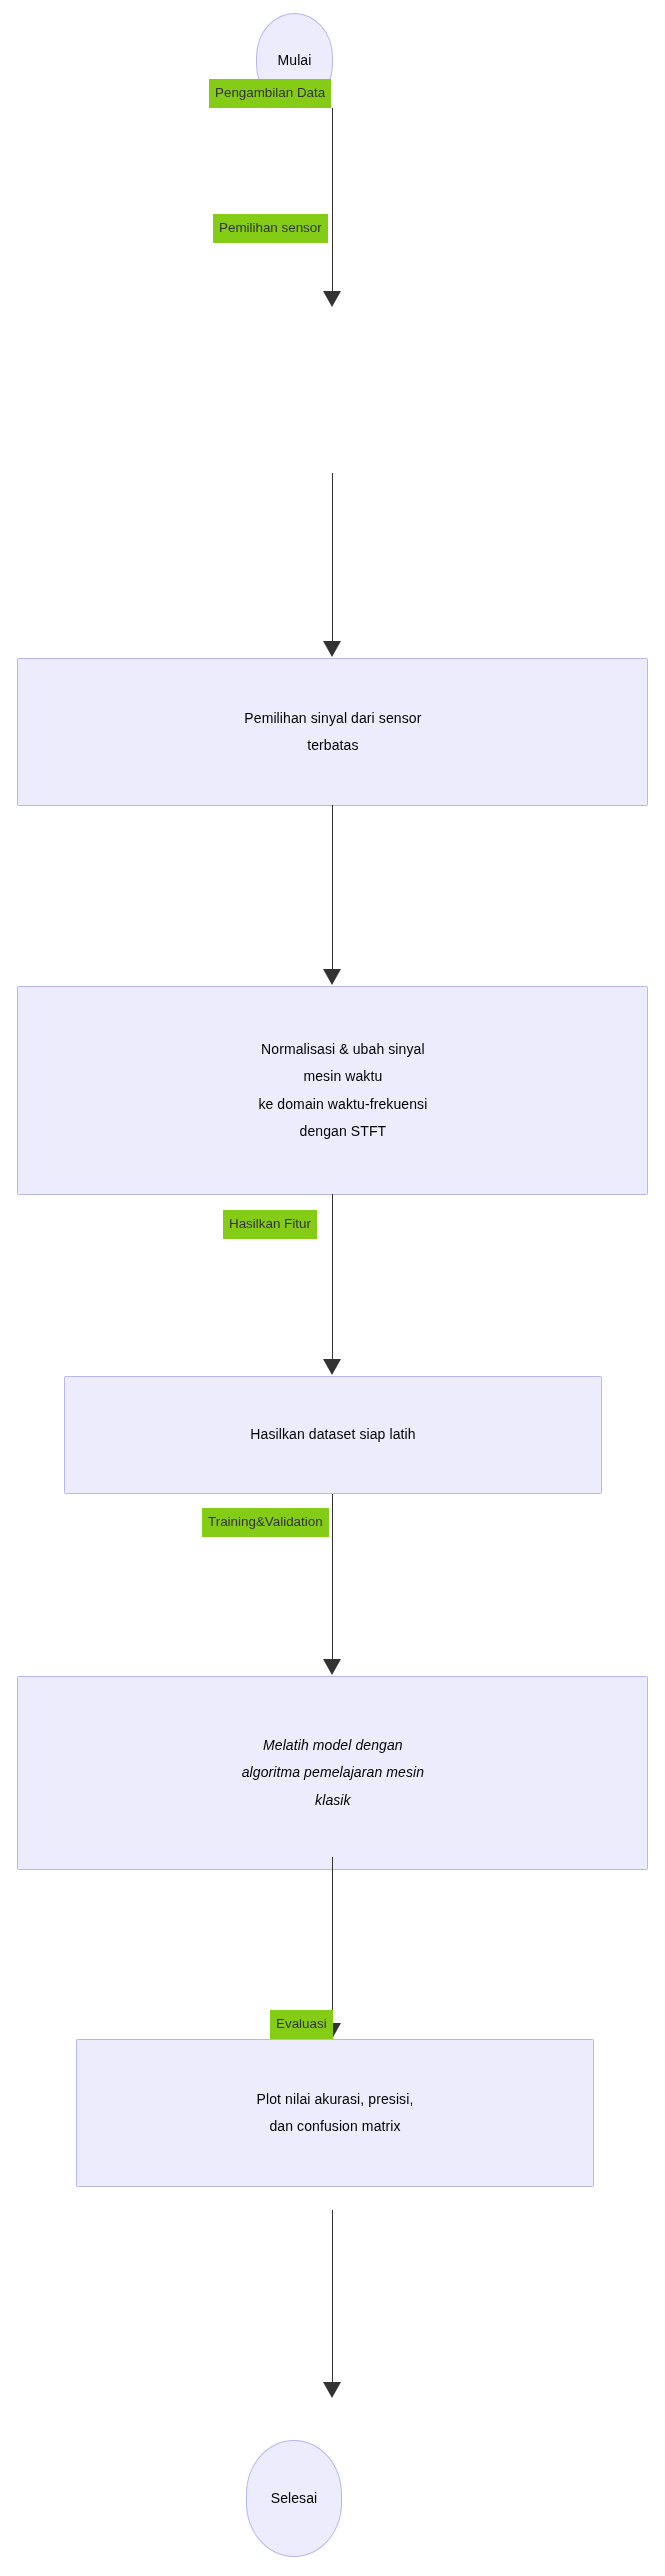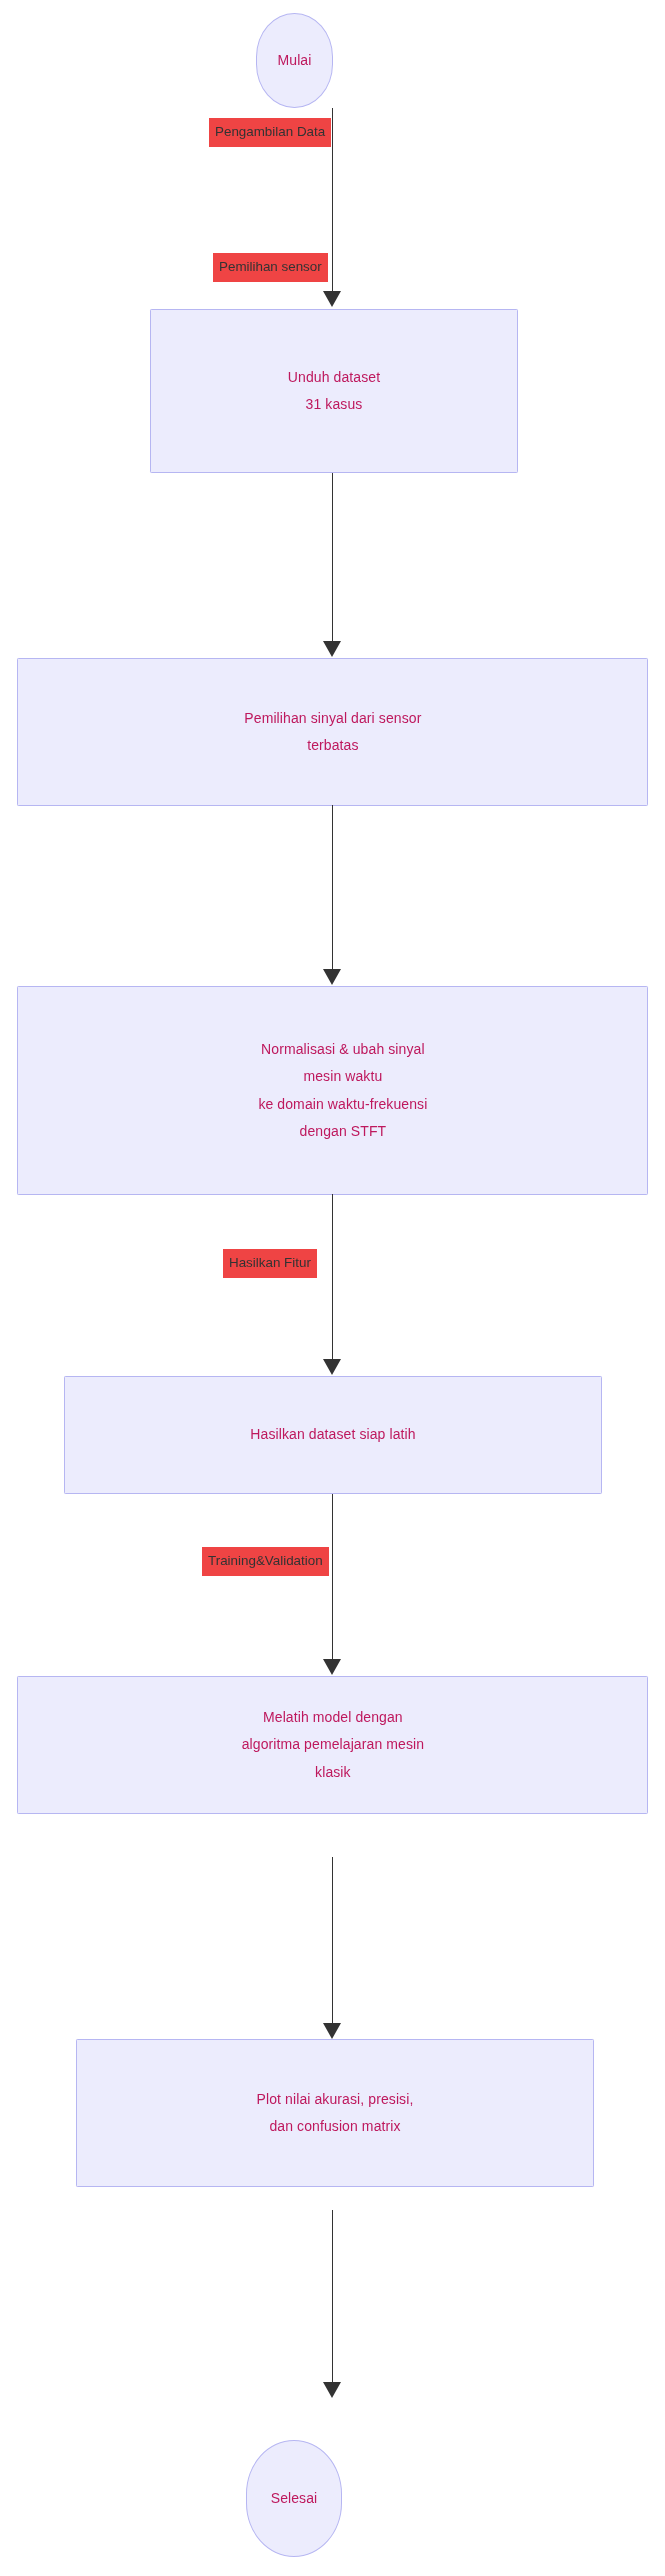--- a/index.html
+++ b/index.html
@@ -20,21 +20,21 @@
     position: relative;
     width: 666px;
     height: 2576px;
   }
 
   
   .node {
     position: absolute;
     background: #ececfd;
     border: 1.3px solid #b6b6f2;
-    color: #be185d;
+    color: #000000;
     display: flex;
     flex-direction: column;
     align-items: center;
     justify-content: center;
     text-align: center;
     font-size: 14px;
     line-height: 1.95;
     font-family: "Liberation Sans", sans-serif;
     letter-spacing: 0.1px;
   }
@@ -59,48 +59,43 @@
     width: 0;
     height: 0;
     border-left: 9.4px solid transparent;
     border-right: 9.4px solid transparent;
     border-top: 16px solid #333333;
   }
 
   
   .edge-label {
     position: absolute;
-    background: #ef4444;
+    background: #84cc16;
     color: #333333;
     font-size: 13.4px;
     line-height: 1;
     padding: 7.4px 6px 8.7px 6px;
     white-space: nowrap;
     text-align: right;
     font-family: "Liberation Sans", sans-serif;
-    margin-top: 39px;
   }
 </style>
 </head>
 <body>
 
 <div id="flow-root">
 
   <div class="node terminal" style="left:256px; top:13.4px; width:77px; height:95px;">
     <span class="line">Mulai</span>
   </div>
 
   <div class="edge-line" style="top:108px; height:188px;"></div>
   <div class="arrow-head" style="top:291px;"></div>
   <div class="edge-label" style="left:209px; top:79px;">Pengambilan Data</div>
 
-  <div class="node process" style="left:150px; top:309px; width:368px; height:164px;">
-    <span class="line">Unduh dataset</span>
-    <span class="line">31 kasus</span>
-  </div>
 
   <div class="edge-line" style="top:473px; height:172px;"></div>
   <div class="arrow-head" style="top:641px;"></div>
   <div class="edge-label" style="left:213px; top:214px;">Pemilihan sensor</div>
 
   <div class="node process" style="left:17.4px; top:658px; width:631px; height:148px;">
     <span class="line">Pemilihan sinyal dari sensor</span>
     <span class="line">terbatas</span>
   </div>
 
@@ -120,21 +115,21 @@
   <div class="edge-label" style="left:223px; top:1210px;">Hasilkan Fitur</div>
 
   <div class="node process" style="left:64px; top:1376px; width:538px; height:118px;">
     <span class="line">Hasilkan dataset siap latih</span>
   </div>
 
   <div class="edge-line" style="top:1494px; height:169px;"></div>
   <div class="arrow-head" style="top:1659px;"></div>
   <div class="edge-label" style="left:202px; top:1508px;">Training&amp;Validation</div>
 
-  <div class="node process" style="left:17.4px; top:1676px; width:631px; height:138px;">
+  <div class="node process" style="left:17.4px; top:1676px; width:631px; height:194px;font-style:italic;">
     <span class="line">Melatih model dengan</span>
     <span class="line">algoritma pemelajaran mesin</span>
     <span class="line">klasik</span>
   </div>
 
   <div class="edge-line" style="top:1857px; height:171px;"></div>
   <div class="arrow-head" style="top:2023px;"></div>
   <div class="edge-label" style="left:270px; top:2010px;">Evaluasi</div>
 
   <div class="node process" style="left:76px; top:2039px; width:518px; height:148px;">

